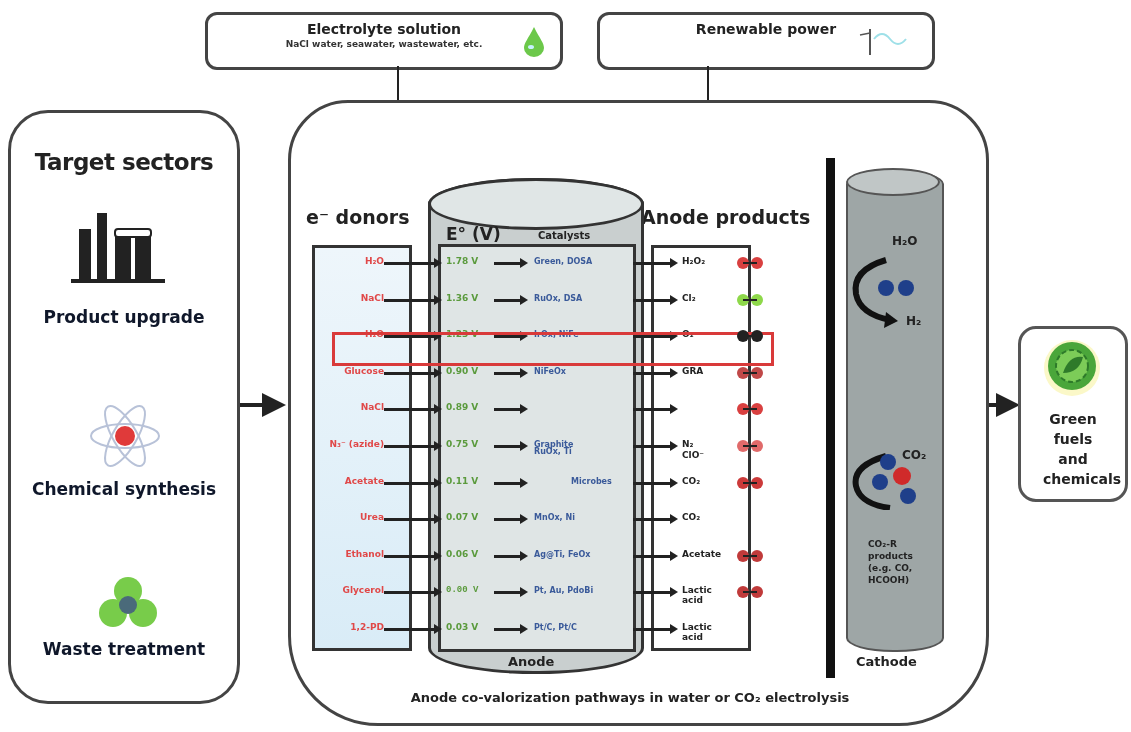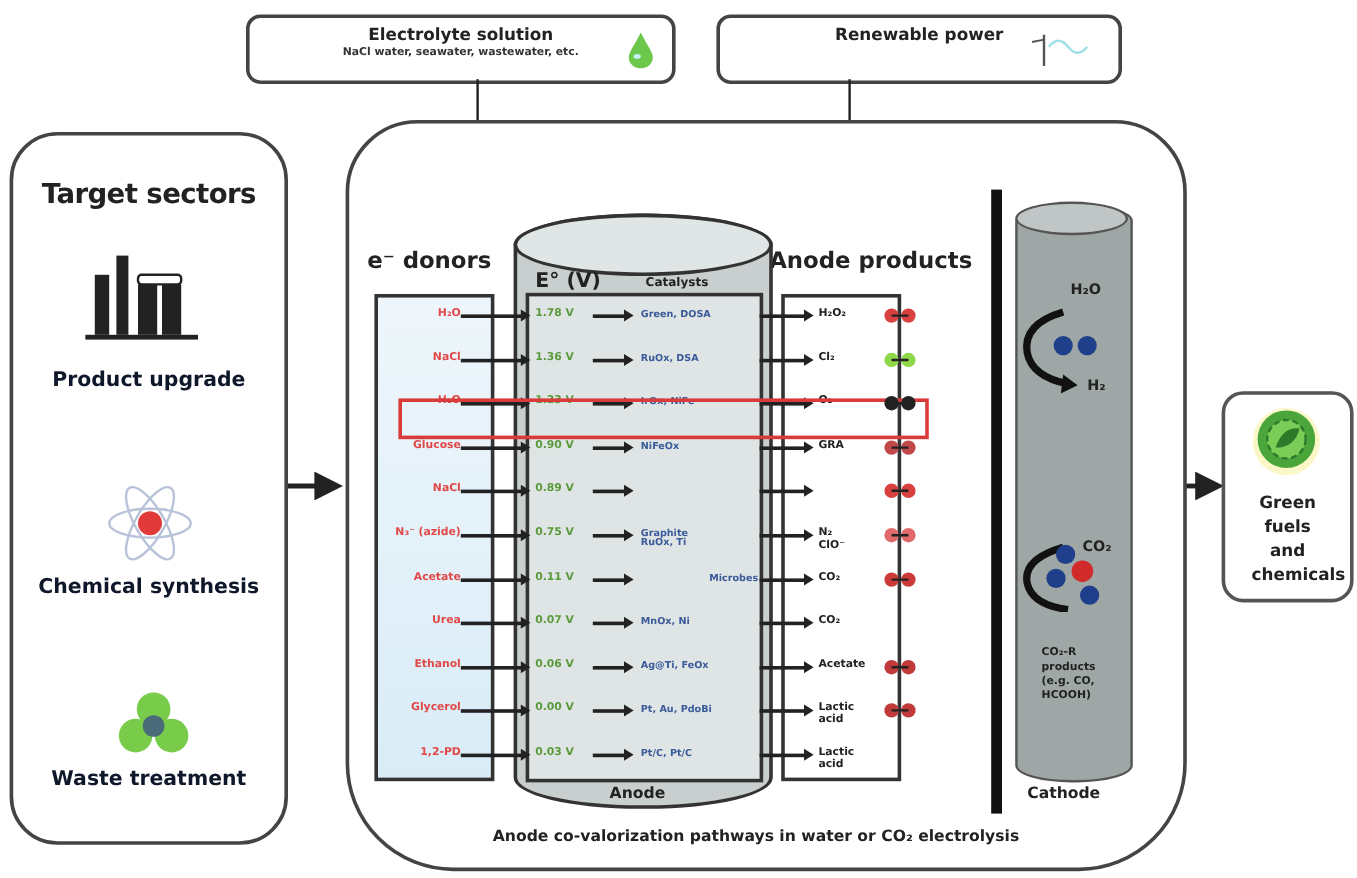--- a/index.html
+++ b/index.html
@@ -172,21 +172,21 @@
     <div class="row-cat" style="left: 534px; top: 440px;">Graphite</div>
     <div class="line" style="left: 633px; top: 445px; width: 40px;"></div>
     <div class="abs" style="left: 670px; top: 441px; width: 0px; height: 0px; border-left: 8px solid rgb(34, 34, 34); border-top: 5px solid transparent; border-bottom: 5px solid transparent;"></div>
     <div class="row-prod" style="left: 682px; top: 439px; width: 48px; line-height: 10px;">N₂</div>
     <div class="row-donor" style="left: 310px; top: 476px;">Acetate</div>
     <div class="line" style="left: 384px; top: 482px; width: 54px;"></div>
     <div class="abs" style="left: 434px; top: 478px; width: 0px; height: 0px; border-left: 8px solid rgb(34, 34, 34); border-top: 5px solid transparent; border-bottom: 5px solid transparent;"></div>
     <div class="row-volt" style="left: 446px; top: 476px;">0.11 V</div>
     <div class="line" style="left: 494px; top: 482px; width: 28px;"></div>
     <div class="abs" style="left: 520px; top: 478px; width: 0px; height: 0px; border-left: 8px solid rgb(34, 34, 34); border-top: 5px solid transparent; border-bottom: 5px solid transparent;"></div>
-    <div class="row-cat" style="left: 554px; top: 477px; padding-left: 37px;">Microbes</div>
+    <div class="row-cat" style="left: 534px; top: 477px; padding-left: 37px;">Microbes</div>
     <div class="line" style="left: 633px; top: 482px; width: 40px;"></div>
     <div class="abs" style="left: 670px; top: 478px; width: 0px; height: 0px; border-left: 8px solid rgb(34, 34, 34); border-top: 5px solid transparent; border-bottom: 5px solid transparent;"></div>
     <div class="row-prod" style="left: 682px; top: 476px; width: 48px; line-height: 10px;">CO₂</div>
     <div class="row-donor" style="left: 310px; top: 512px;">Urea</div>
     <div class="line" style="left: 384px; top: 518px; width: 54px;"></div>
     <div class="abs" style="left: 434px; top: 514px; width: 0px; height: 0px; border-left: 8px solid rgb(34, 34, 34); border-top: 5px solid transparent; border-bottom: 5px solid transparent;"></div>
     <div class="row-volt" style="left: 446px; top: 512px;">0.07 V</div>
     <div class="line" style="left: 494px; top: 518px; width: 28px;"></div>
     <div class="abs" style="left: 520px; top: 514px; width: 0px; height: 0px; border-left: 8px solid rgb(34, 34, 34); border-top: 5px solid transparent; border-bottom: 5px solid transparent;"></div>
     <div class="row-cat" style="left: 534px; top: 513px;">MnOx, Ni</div>
@@ -199,21 +199,21 @@
     <div class="row-volt" style="left: 446px; top: 549px;">0.06 V</div>
     <div class="line" style="left: 494px; top: 555px; width: 28px;"></div>
     <div class="abs" style="left: 520px; top: 551px; width: 0px; height: 0px; border-left: 8px solid rgb(34, 34, 34); border-top: 5px solid transparent; border-bottom: 5px solid transparent;"></div>
     <div class="row-cat" style="left: 534px; top: 550px;">Ag@Ti, FeOx</div>
     <div class="line" style="left: 633px; top: 555px; width: 40px;"></div>
     <div class="abs" style="left: 670px; top: 551px; width: 0px; height: 0px; border-left: 8px solid rgb(34, 34, 34); border-top: 5px solid transparent; border-bottom: 5px solid transparent;"></div>
     <div class="row-prod" style="left: 682px; top: 549px; width: 48px; line-height: 10px;">Acetate</div>
     <div class="row-donor" style="left: 310px; top: 585px; text-align: right;">Glycerol</div>
     <div class="line" style="left: 384px; top: 591px; width: 54px;"></div>
     <div class="abs" style="left: 434px; top: 587px; width: 0px; height: 0px; border-left: 8px solid rgb(34, 34, 34); border-top: 5px solid transparent; border-bottom: 5px solid transparent;"></div>
-    <div class="row-volt" style="left: 446px; top: 585px;">0.00 V</div>
+    <div class="row-volt" style="left: 446px; top: 585px; font-family: Liberation Mono, monospace;">0.00 V</div>
     <div class="line" style="left: 494px; top: 591px; width: 28px;"></div>
     <div class="abs" style="left: 520px; top: 587px; width: 0px; height: 0px; border-left: 8px solid rgb(34, 34, 34); border-top: 5px solid transparent; border-bottom: 5px solid transparent;"></div>
     <div class="row-cat" style="left: 534px; top: 586px;">Pt, Au, PdoBi</div>
     <div class="line" style="left: 633px; top: 591px; width: 40px;"></div>
     <div class="abs" style="left: 670px; top: 587px; width: 0px; height: 0px; border-left: 8px solid rgb(34, 34, 34); border-top: 5px solid transparent; border-bottom: 5px solid transparent;"></div>
     <div class="row-prod" style="left: 682px; top: 585px; width: 48px; line-height: 10px;">Lactic acid</div>
     <div class="row-donor" style="left: 310px; top: 622px;">1,2-PD</div>
     <div class="line" style="left: 384px; top: 628px; width: 54px;"></div>
     <div class="abs" style="left: 434px; top: 624px; width: 0px; height: 0px; border-left: 8px solid rgb(34, 34, 34); border-top: 5px solid transparent; border-bottom: 5px solid transparent;"></div>
     <div class="row-volt" style="left: 446px; top: 622px;">0.03 V</div>

